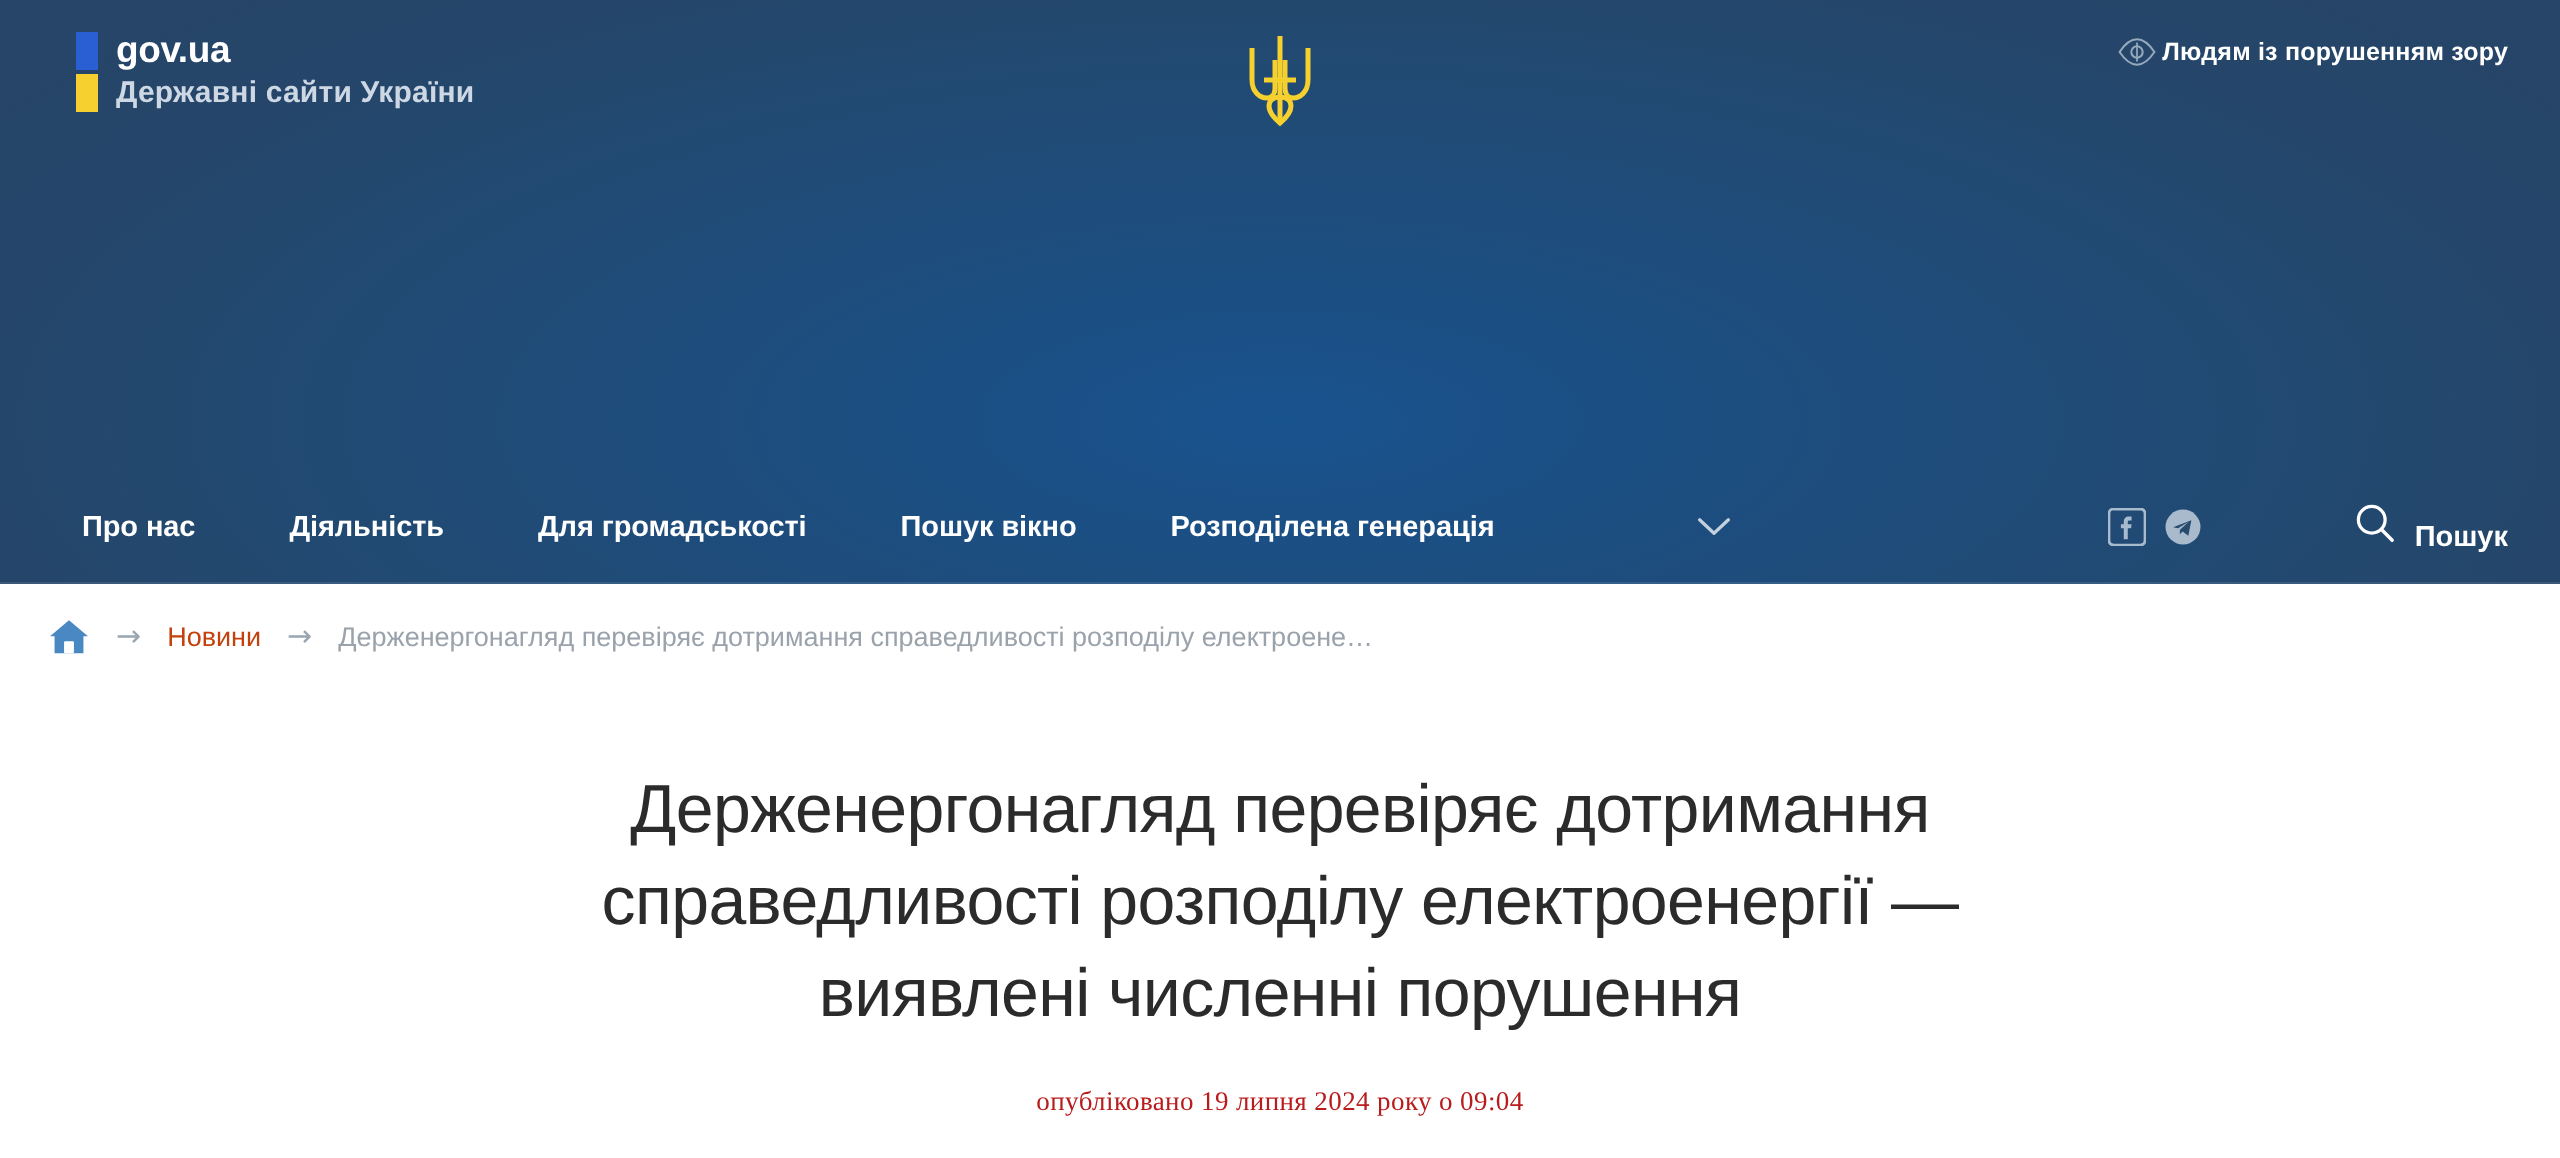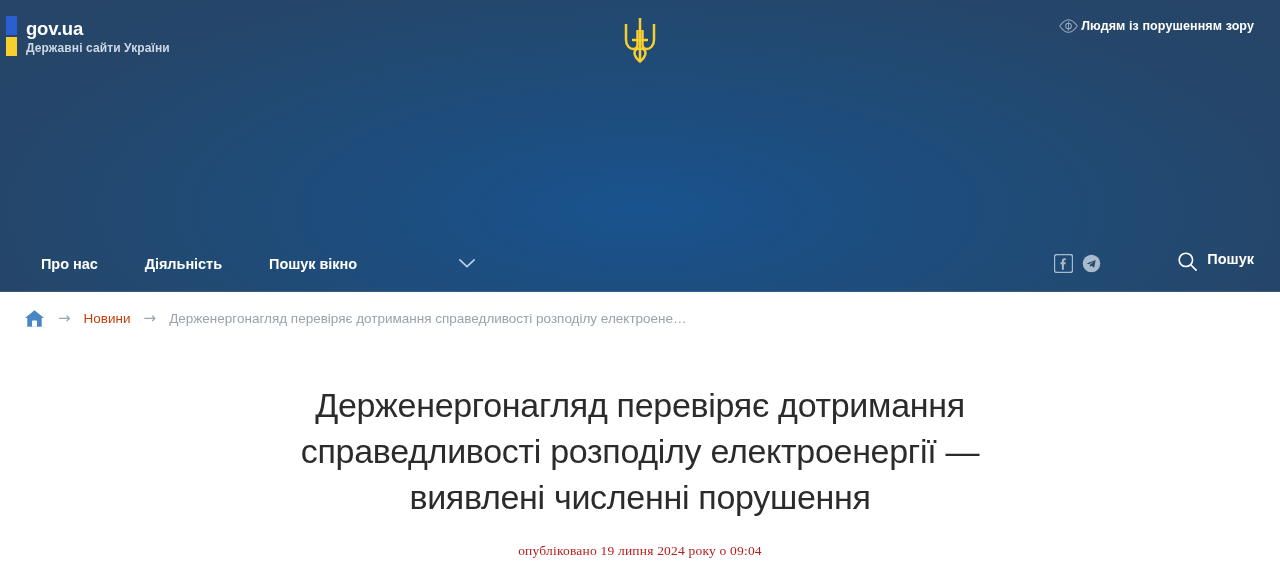--- a/index.html
+++ b/index.html
@@ -26,24 +26,24 @@
   }
 
   
   .header-top {
     position: relative;
     height: 78px;
   }
 
   .govua {
     position: absolute;
-    left: 6px;
+    left: 38px;
     top: 13px;
     display: flex;
-    align-items: flex-end;
+    align-items: center;
     gap: 9px;
   }
   .flag-bars {
     width: 11px;
     margin-top: 3px;
     display: flex;
     flex-direction: column;
     gap: 2px;
   }
   .flag-bars .bar-blue { width: 11px; height: 19px; background: #2a5fd4; }
@@ -52,21 +52,21 @@
   .govua-title {
     display: block;
     color: #ffffff;
     font-size: 18.5px;
     font-weight: bold;
     letter-spacing: -0.2px;
   }
   .govua-sub {
     display: block;
     color: #cdd8e4;
-    font-size: 12px;
+    font-size: 15px;
     font-weight: bold;
     margin-top: 3px;
     letter-spacing: 0.1px;
   }
 
   .emblem {
     position: absolute;
     left: 50%;
     top: 14px;
     transform: translateX(-50%);
@@ -160,21 +160,21 @@
   }
   .social-ico {
     width: 19px;
     height: 19px;
     display: block;
     opacity: 0.78;
     cursor: pointer;
   }
   .search-box {
     display: flex;
-    align-items: flex-start;
+    align-items: flex-end;
     gap: 9px;
     cursor: pointer;
     padding-right: 4px;
   }
   .search-label {
     color: #ffffff;
     font-size: 14.5px;
     font-weight: bold;
   }
 
@@ -273,21 +273,23 @@
       </span>
       <span class="accessibility-label">Людям із порушенням зору</span>
     </div>
   </div>
 
 
   <nav class="navbar">
     <div class="nav-links">
       <span class="nav-link">Про нас</span>
       <span class="nav-link">Діяльність</span>
+      <span class="nav-link">Для громадськості</span>
       <span class="nav-link">Пошук вікно</span>
+      <span class="nav-link">Розподілена генерація</span>
 
       <span class="nav-more">
         <svg viewBox="0 0 20 12" width="18" height="11" aria-hidden="true">
           <path d="M2 2 L10 9.5 L18 2" fill="none" stroke="#c3d1de" stroke-width="1.8" stroke-linecap="round" stroke-linejoin="round"></path>
         </svg>
       </span>
     </div>
 
     <div class="nav-right">
       <div class="social">

